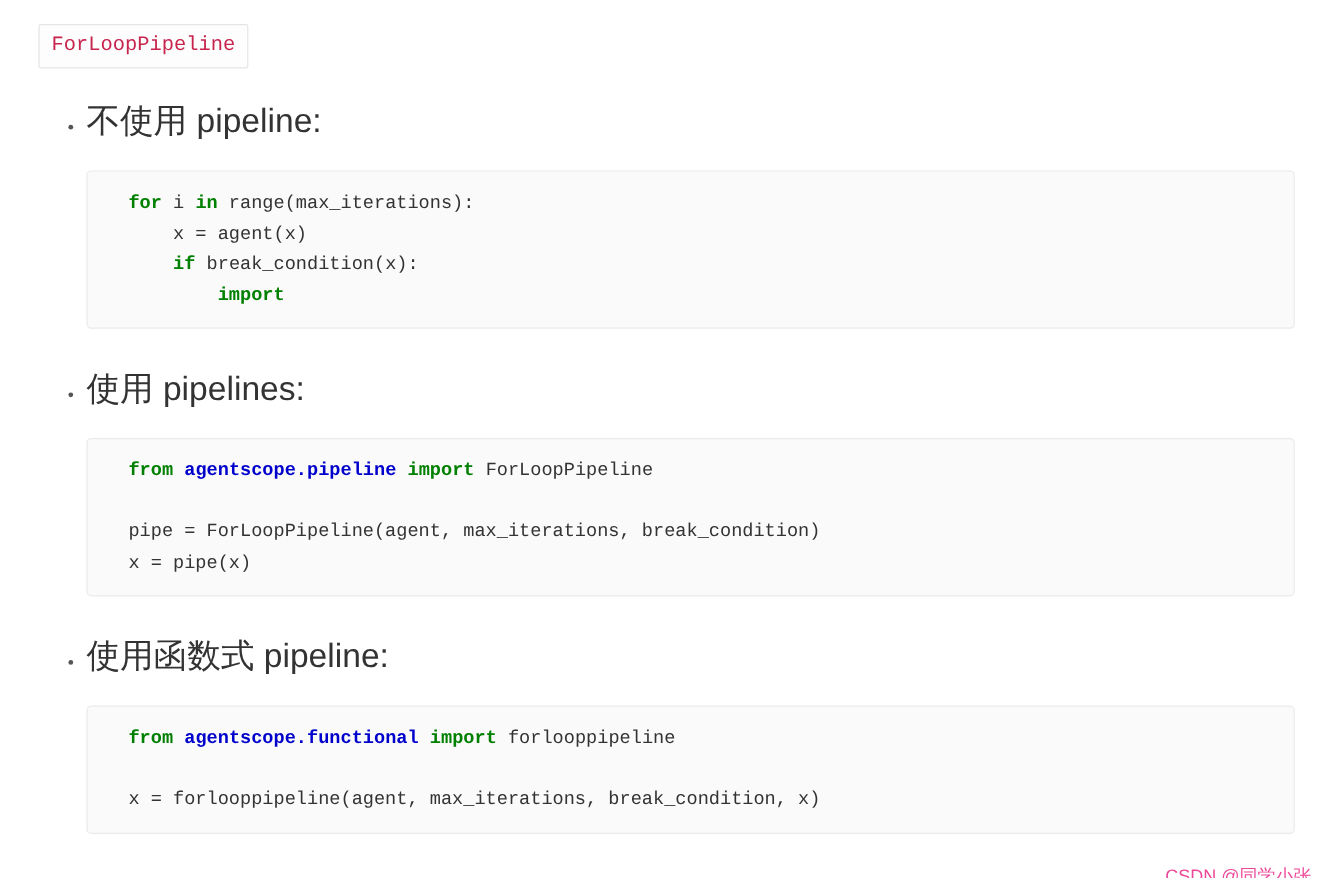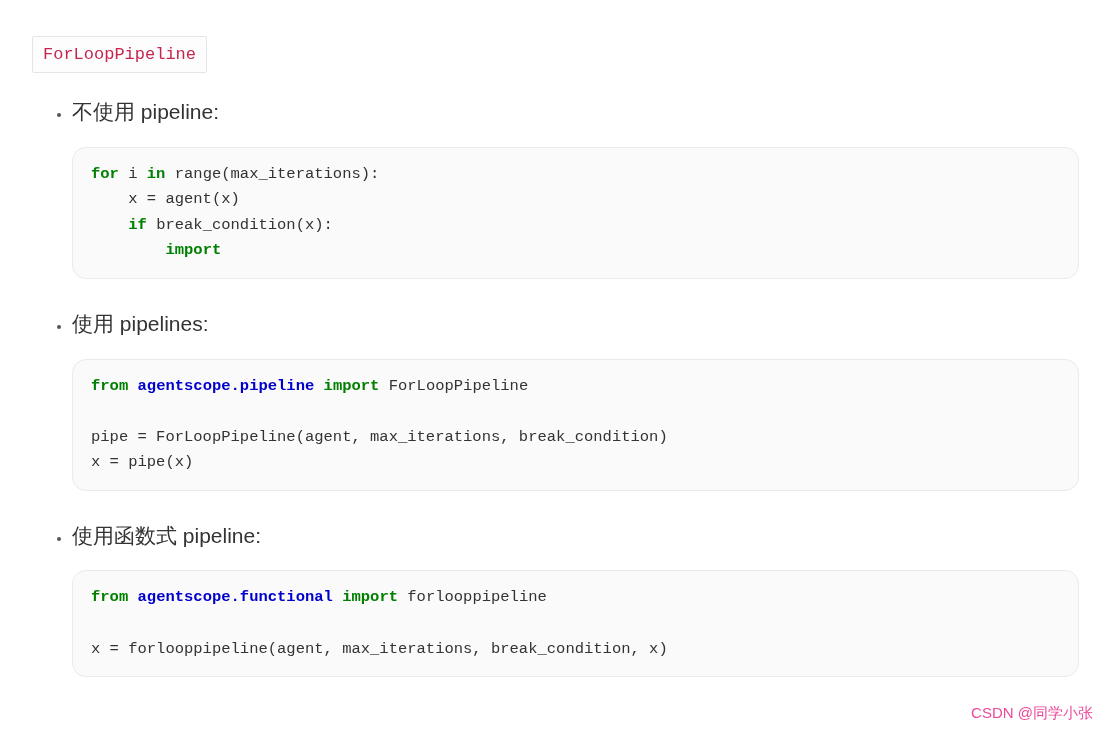--- a/index.html
+++ b/index.html
@@ -18,45 +18,44 @@
     display: inline-block;
     border: 1px solid #e5e5e5;
     background: #fdfdfd;
     padding: 4px 10px;
     color: #c7254e;
     font-family: "SFMono-Regular", Consolas, "Liberation Mono", Menlo, monospace;
     font-size: 17px;
     font-weight: 500;
     border-radius: 2px;
     margin-bottom: 22px;
-    margin-top: 16px;
   }
   ul.sections {
     list-style: disc;
     padding-left: 40px;
     margin: 0;
   }
   ul.sections > li {
     margin-bottom: 28px;
   }
   ul.sections > li::marker {
     color: #555;
     font-size: 14px;
   }
   .section-heading {
-    font-size: 21px;
+    font-size: 28px;
     color: #333;
     margin: 0 0 18px 0;
     font-weight: 400;
   }
   pre.code-block {
     background: #fafafa;
     border: 1px solid #eaeaea;
-    border-radius: 14px;
-    padding: 14px 18px;
+    border-radius: 4px;
+    padding: 14px 34px;
     margin: 0;
     font-family: "SFMono-Regular", Consolas, "Liberation Mono", Menlo, monospace;
     font-size: 15.5px;
     line-height: 1.65;
     white-space: pre;
     overflow: auto;
     color: #333;
   }
   .kw { color: #008000; font-weight: bold; }
   .mod { color: #0000cc; font-weight: bold; }

